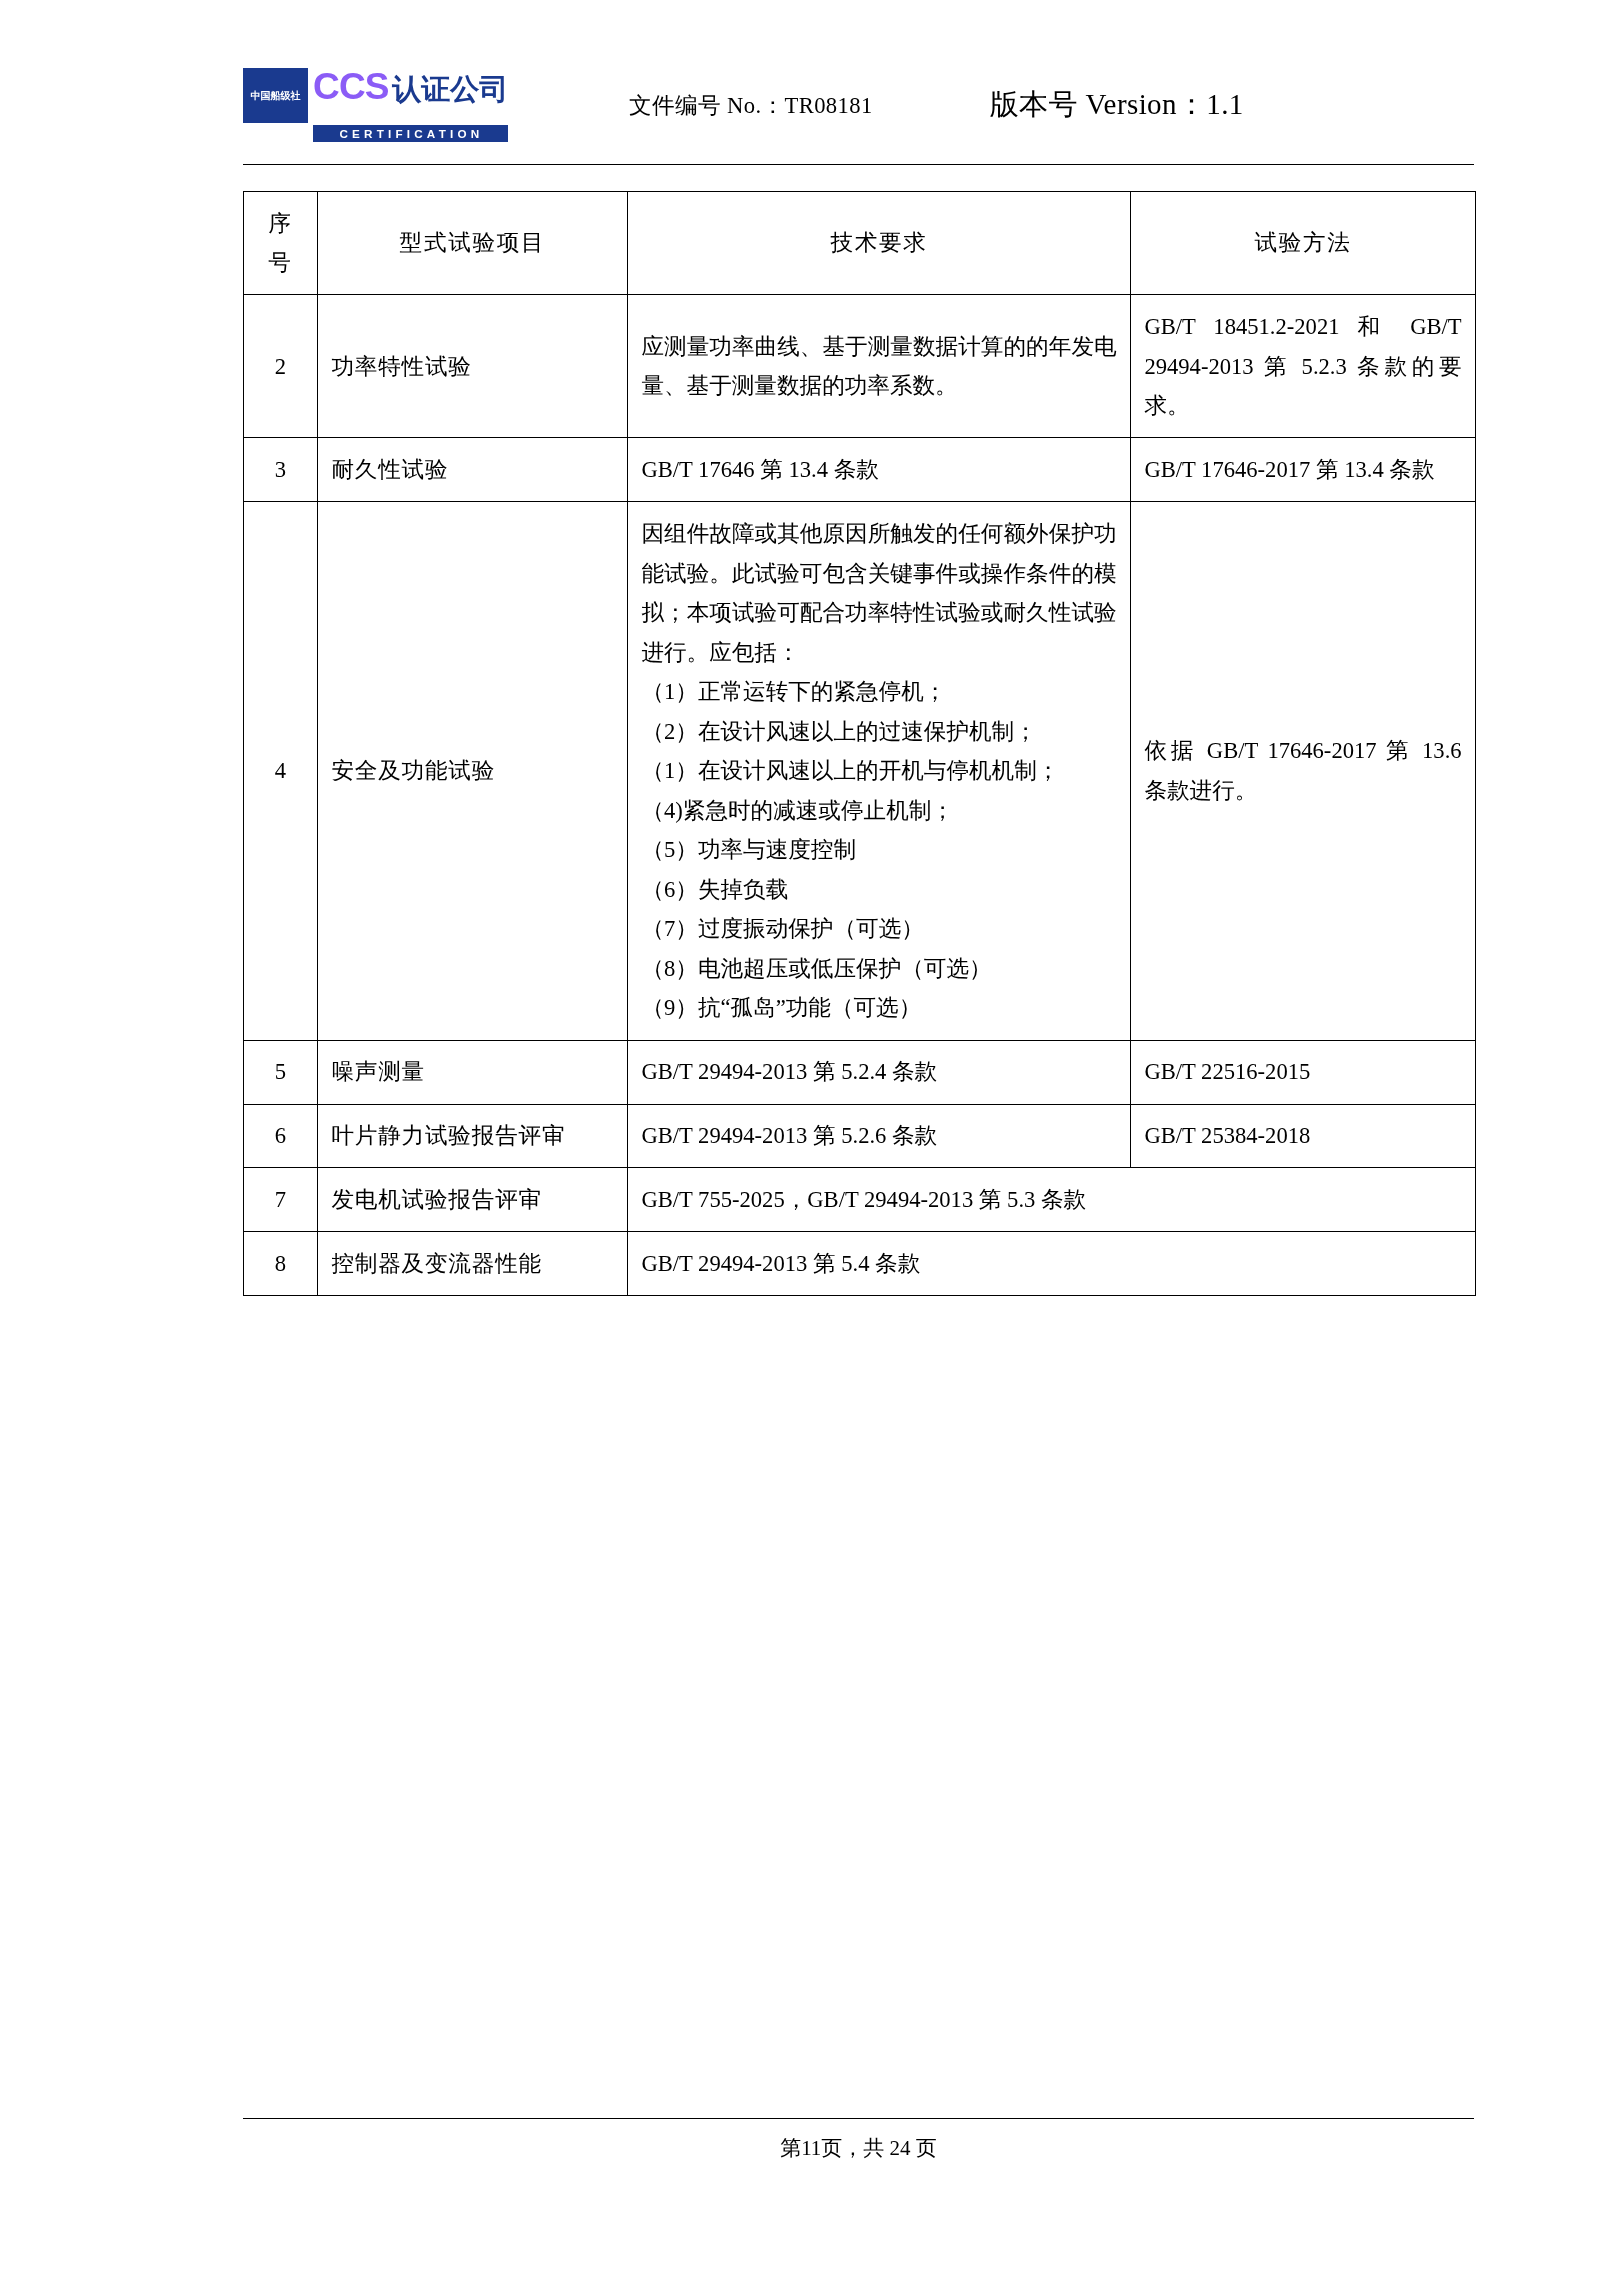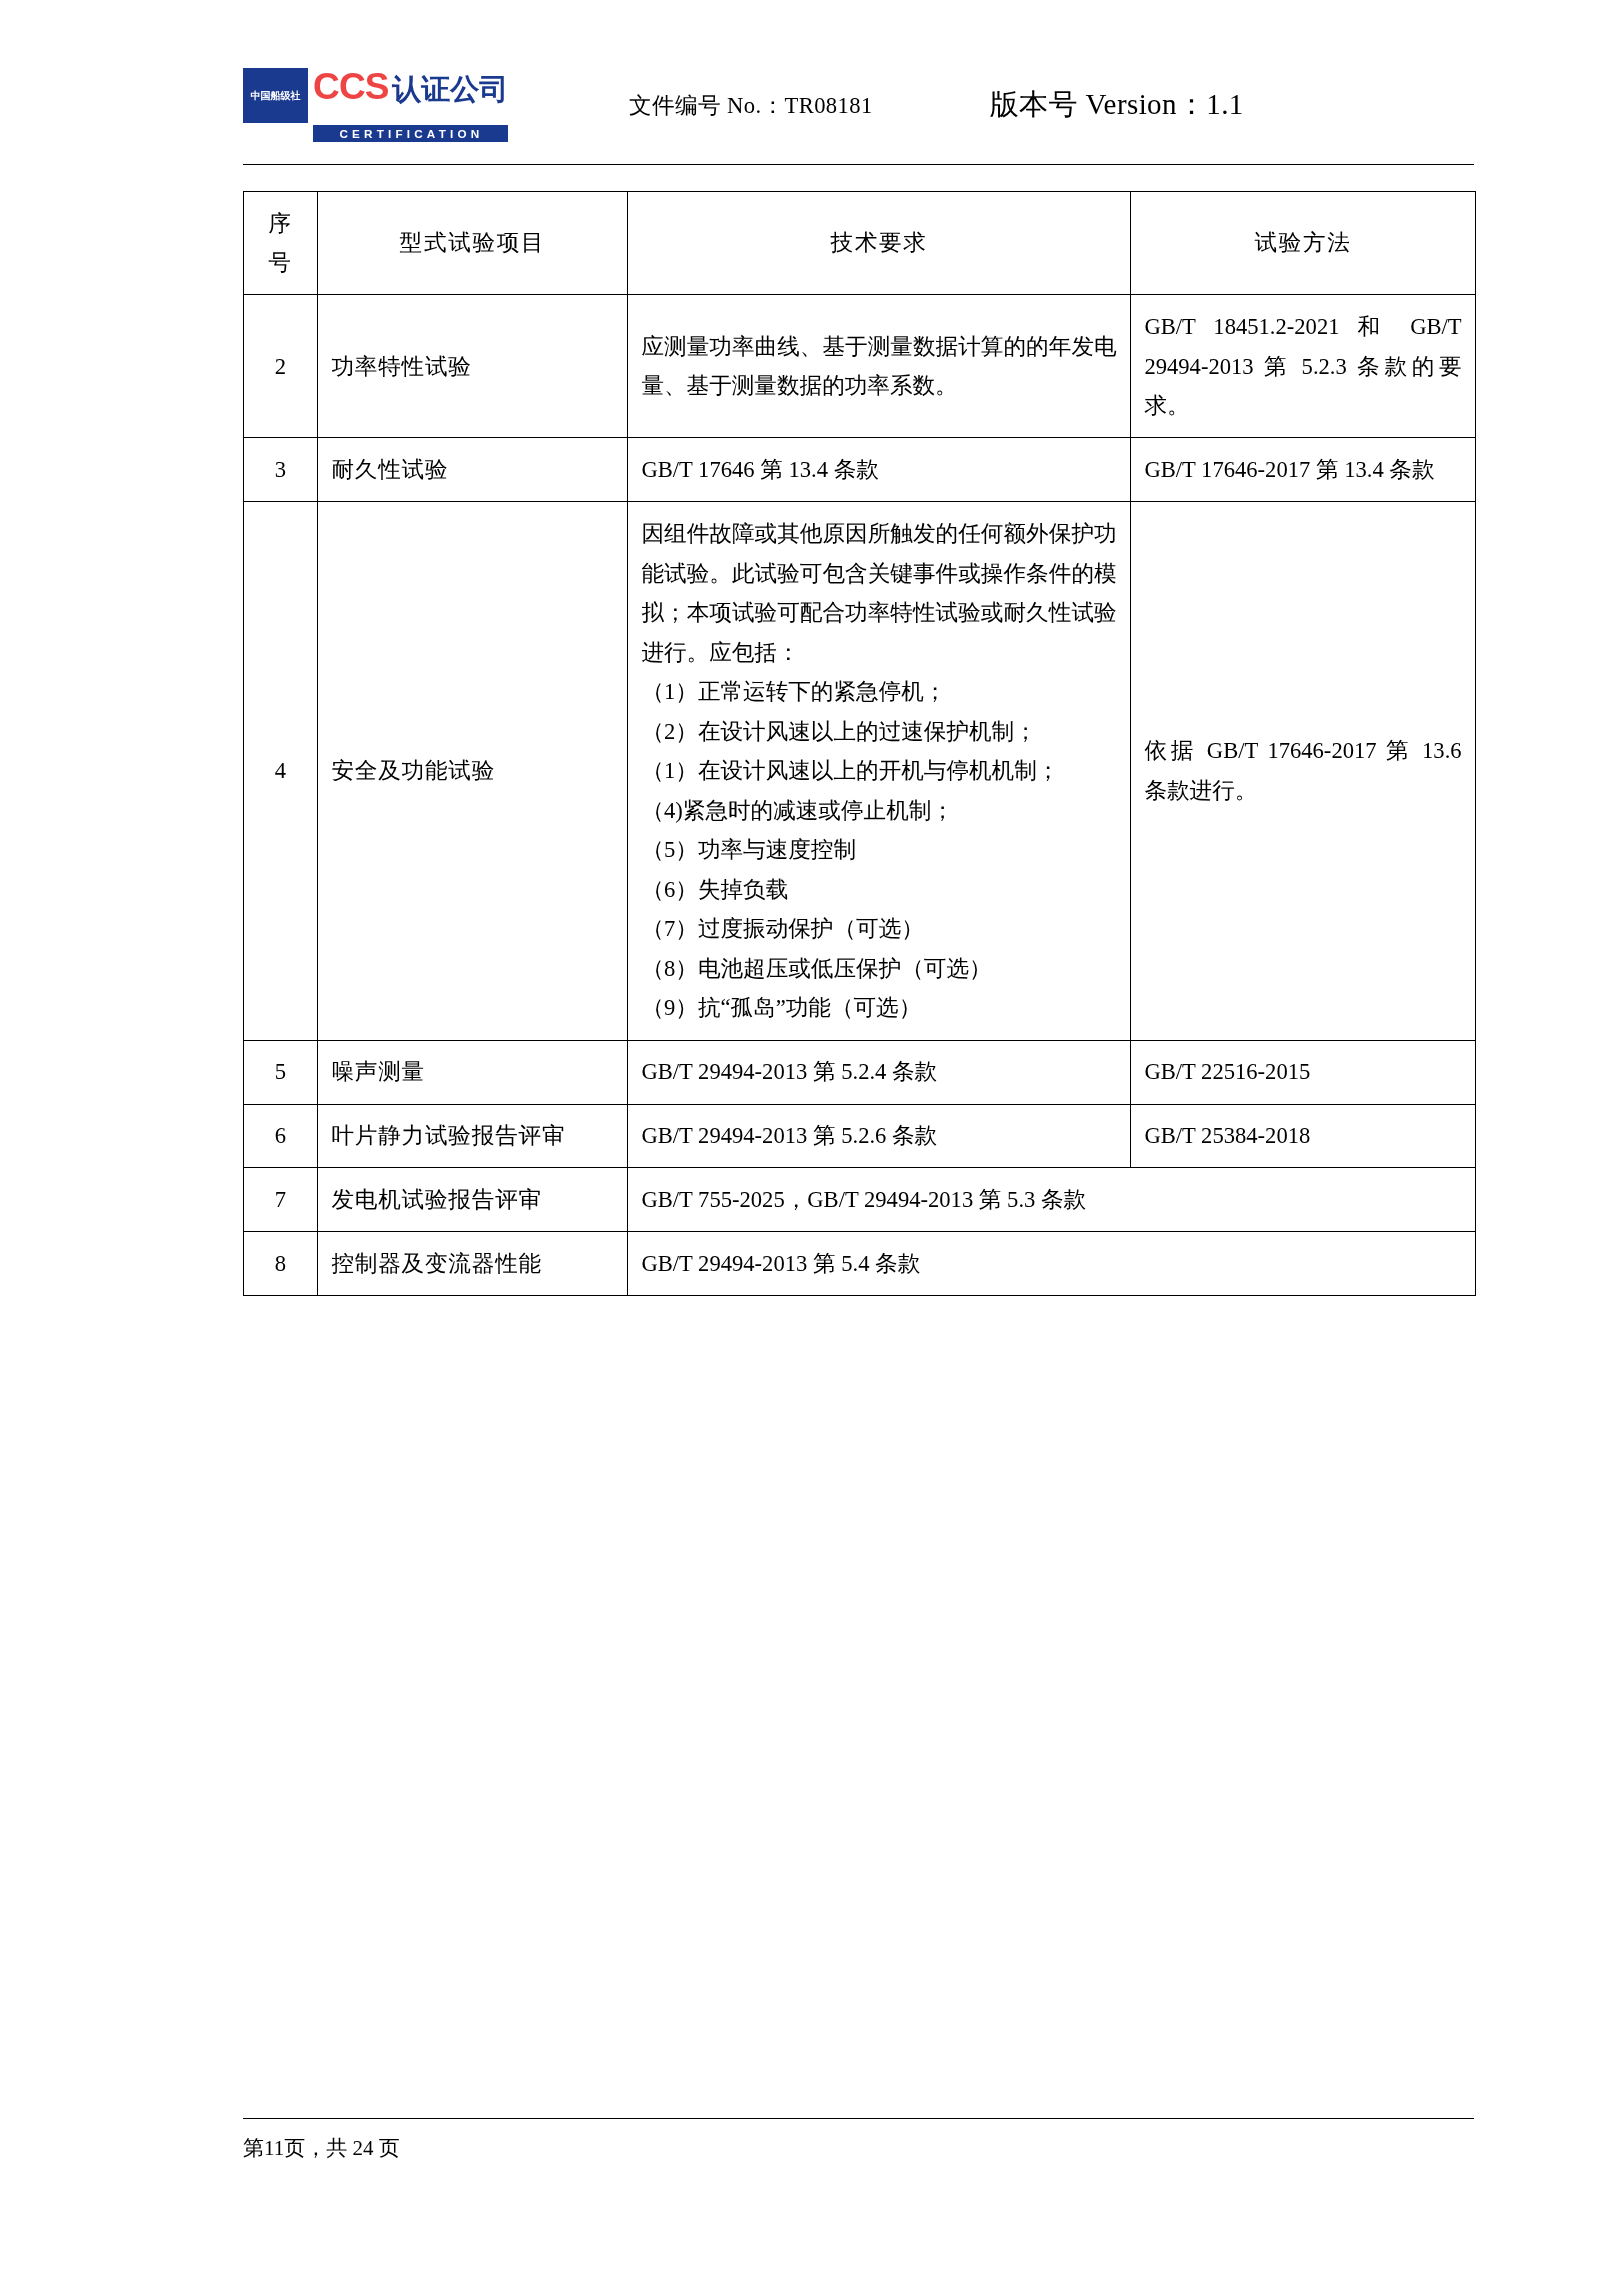--- a/index.html
+++ b/index.html
@@ -56,21 +56,21 @@
   .logo-text {
     margin-left: 5px;
     display: flex;
     flex-direction: column;
     justify-content: center;
   }
   .logo-ccs {
     font-family: "Liberation Sans", sans-serif;
     font-size: 37px;
     font-weight: bold;
-    color: #ef4444;
+    color: #8b5cf6;
     line-height: 1;
     letter-spacing: -0.8px;
   }
   .logo-cn {
     font-size: 29px;
     font-weight: bold;
     color: #1a3a8f;
     line-height: 1;
     margin-left: 3.4px;
   }
@@ -182,21 +182,21 @@
     top: 2118px;
     width: 1231px;
     height: 0;
     border-top: 1.7px solid #000000;
   }
   .footer {
     position: absolute;
     left: 243px;
     top: 2134px;
     width: 1231px;
-    text-align: left;
+    text-align: center;
     font-size: 21px;
   }
 </style>
 </head>
 <body>
 
 <div class="page">
 
   <div class="header">
     <div class="logo-block">

